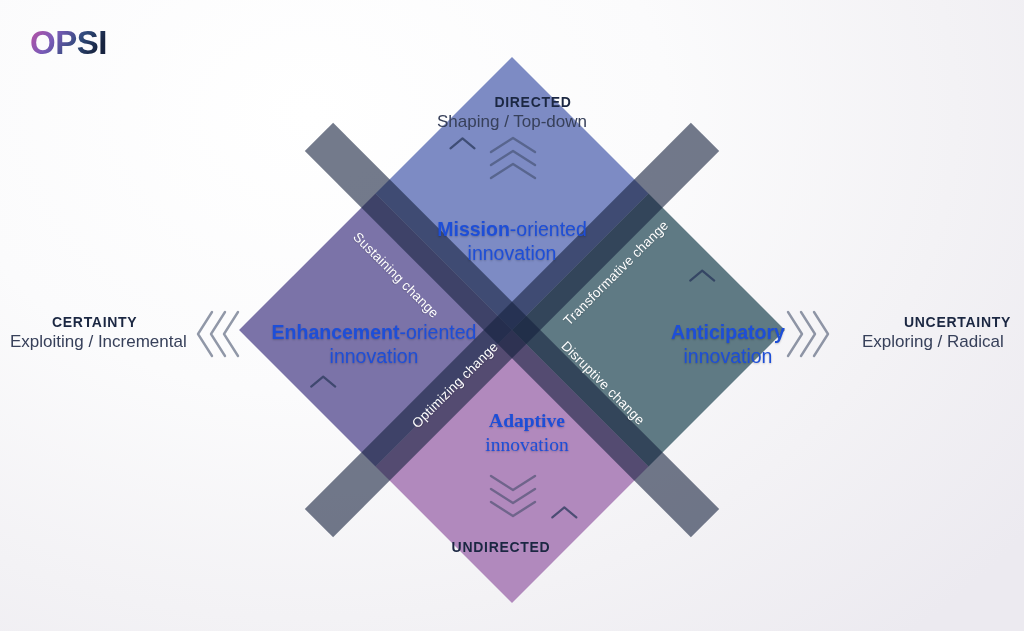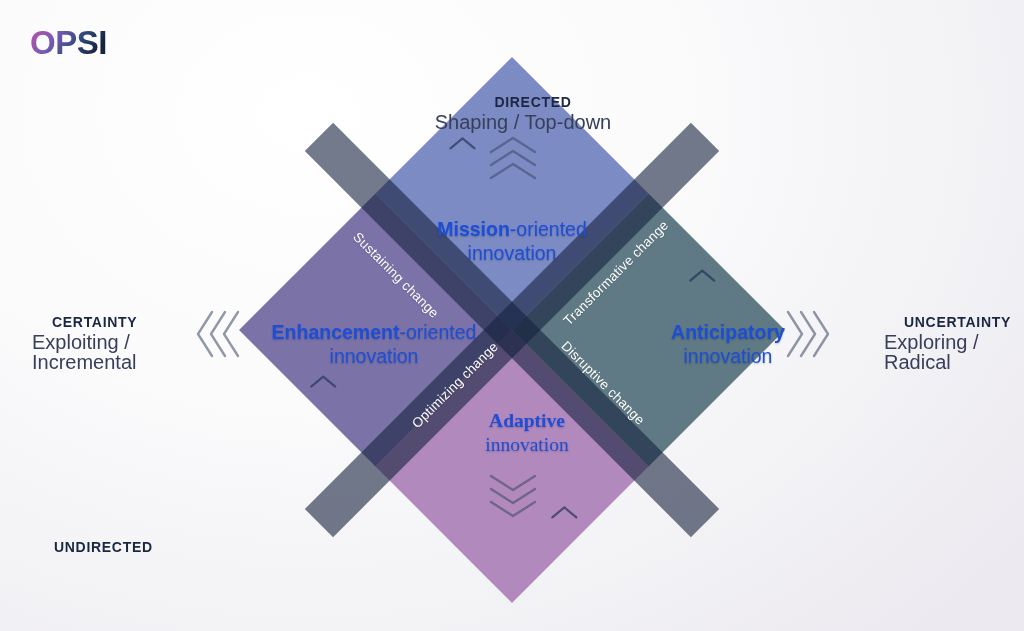--- a/index.html
+++ b/index.html
@@ -81,24 +81,24 @@
   .arrows { position:absolute; }
   .arrows svg { display:block; }
 
   
   .pole { position:absolute; color:#1f2b45; }
   .pole .cap {
     font-size:14px; font-weight:bold; letter-spacing:0.7px;
     color:#1b2742; line-height:19px;margin-left:42px;
   }
   .pole .sub {
-    font-size:20px; font-weight:normal; color:#37405a; line-height:20px;margin-left:22px;
+    font-size:17px; font-weight:normal; color:#37405a; line-height:20px;
   }
   .pole-top    { left:0; top:93px;  width:1024px; text-align:center; }
-  .pole-bottom { left:12px; top:538px; width:960px; }
+  .pole-bottom { left:0; top:538px; width:960px; text-align:center; }
   .pole-left   { left:10px;  top:313px; width:182px; text-align:left; }
   .pole-right  { left:862px; top:313px; width:180px; text-align:left; }
 </style>
 </head>
 <body>
 
 <div class="logo">
   <svg width="108" height="36" viewBox="0 0 108 36" aria-label="OPSI">
     <defs>
       <linearGradient id="g1" x1="0" y1="0" x2="1" y2="0.35">

